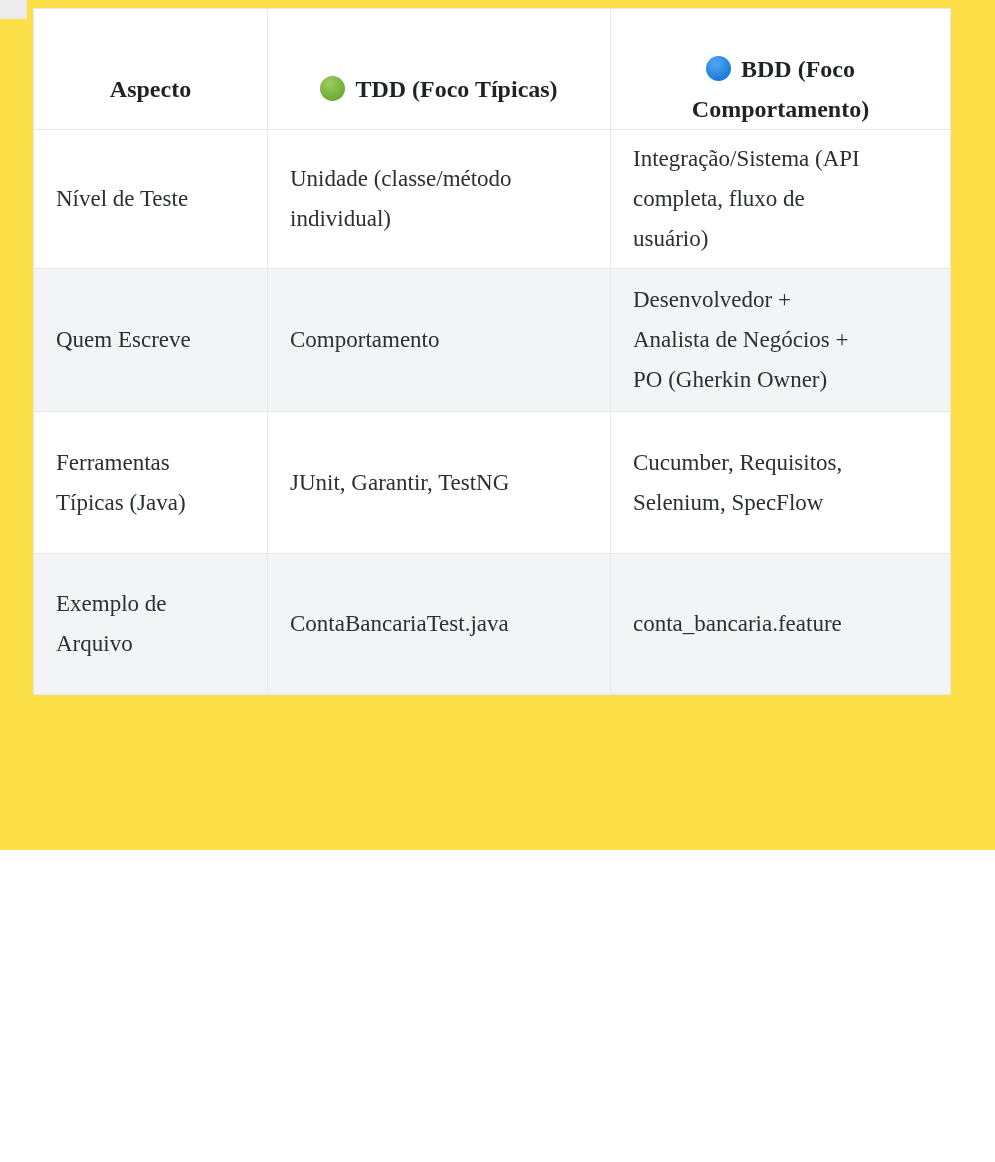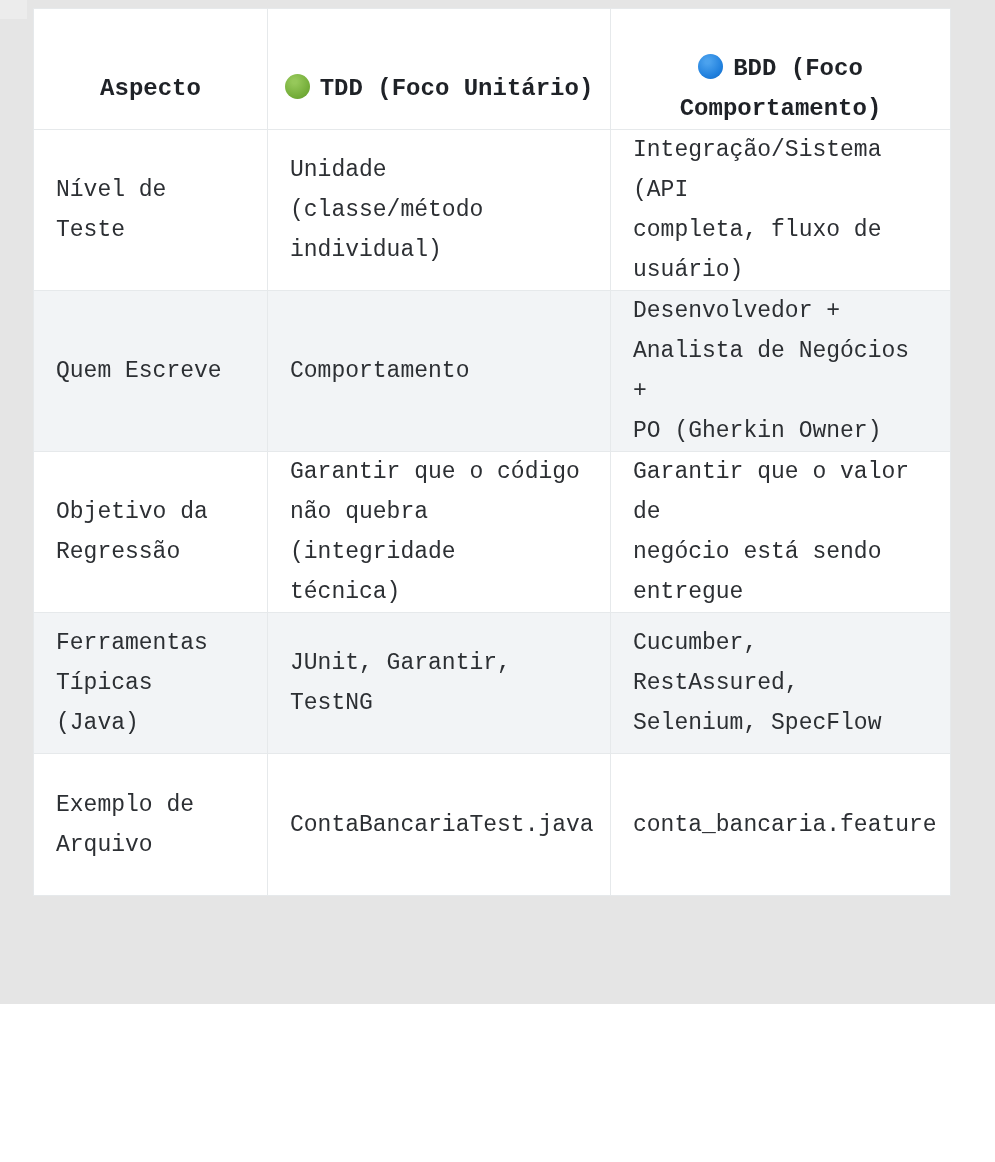--- a/index.html
+++ b/index.html
@@ -3,24 +3,24 @@
 <meta charset="utf-8">
 <style>
   html, body {
     margin: 0;
     padding: 0;
     background: #ffffff;
   }
   .page {
     position: relative;
     width: 995px;
-    height: 1004px;
-    background: #e5e5e5;
+    height: 850px;
+    background: #fde047;
     overflow: hidden;
-    font-family: Liberation Mono, monospace;
+    font-family: Liberation Serif, serif;
   }
   .corner-artifact {
     position: absolute;
     left: 0;
     top: 0;
     width: 27px;
     height: 19px;
     background: #ececec;
   }
   table.compare {
@@ -97,21 +97,21 @@
       <col class="c1">
         <col class="c2">
         <col class="c3">
     </colgroup>
     <thead>
       <tr>
         <th>
           <span>Aspecto</span>
         </th>
         <th>
-          <span class="dot dot-green"></span><span>TDD (Foco Unitário)</span>
+          <span class="dot dot-green"></span><span>TDD (Foco Típicas)</span>
         </th>
         <th>
           <span class="dot dot-blue"></span><span>BDD (Foco
 Comportamento)</span>
         </th>
       </tr>
     </thead>
     <tbody>
       <tr>
         <td>Nível de Teste</td>
@@ -122,34 +122,24 @@
 usuário)</td>
       </tr>
       <tr>
         <td>Quem Escreve</td>
         <td>Comportamento</td>
         <td>Desenvolvedor +
 Analista de Negócios +
 PO (Gherkin Owner)</td>
       </tr>
       <tr>
-        <td>Objetivo da
-Regressão</td>
-        <td>Garantir que o código
-não quebra (integridade
-técnica)</td>
-        <td>Garantir que o valor de
-negócio está sendo
-entregue</td>
-      </tr>
-      <tr>
         <td>Ferramentas
 Típicas (Java)</td>
         <td>JUnit, Garantir, TestNG</td>
-        <td>Cucumber, RestAssured,
+        <td>Cucumber, Requisitos,
 Selenium, SpecFlow</td>
       </tr>
       <tr>
         <td>Exemplo de
 Arquivo</td>
         <td>ContaBancariaTest.java</td>
         <td>conta_bancaria.feature</td>
       </tr>
     </tbody>
   </table>

